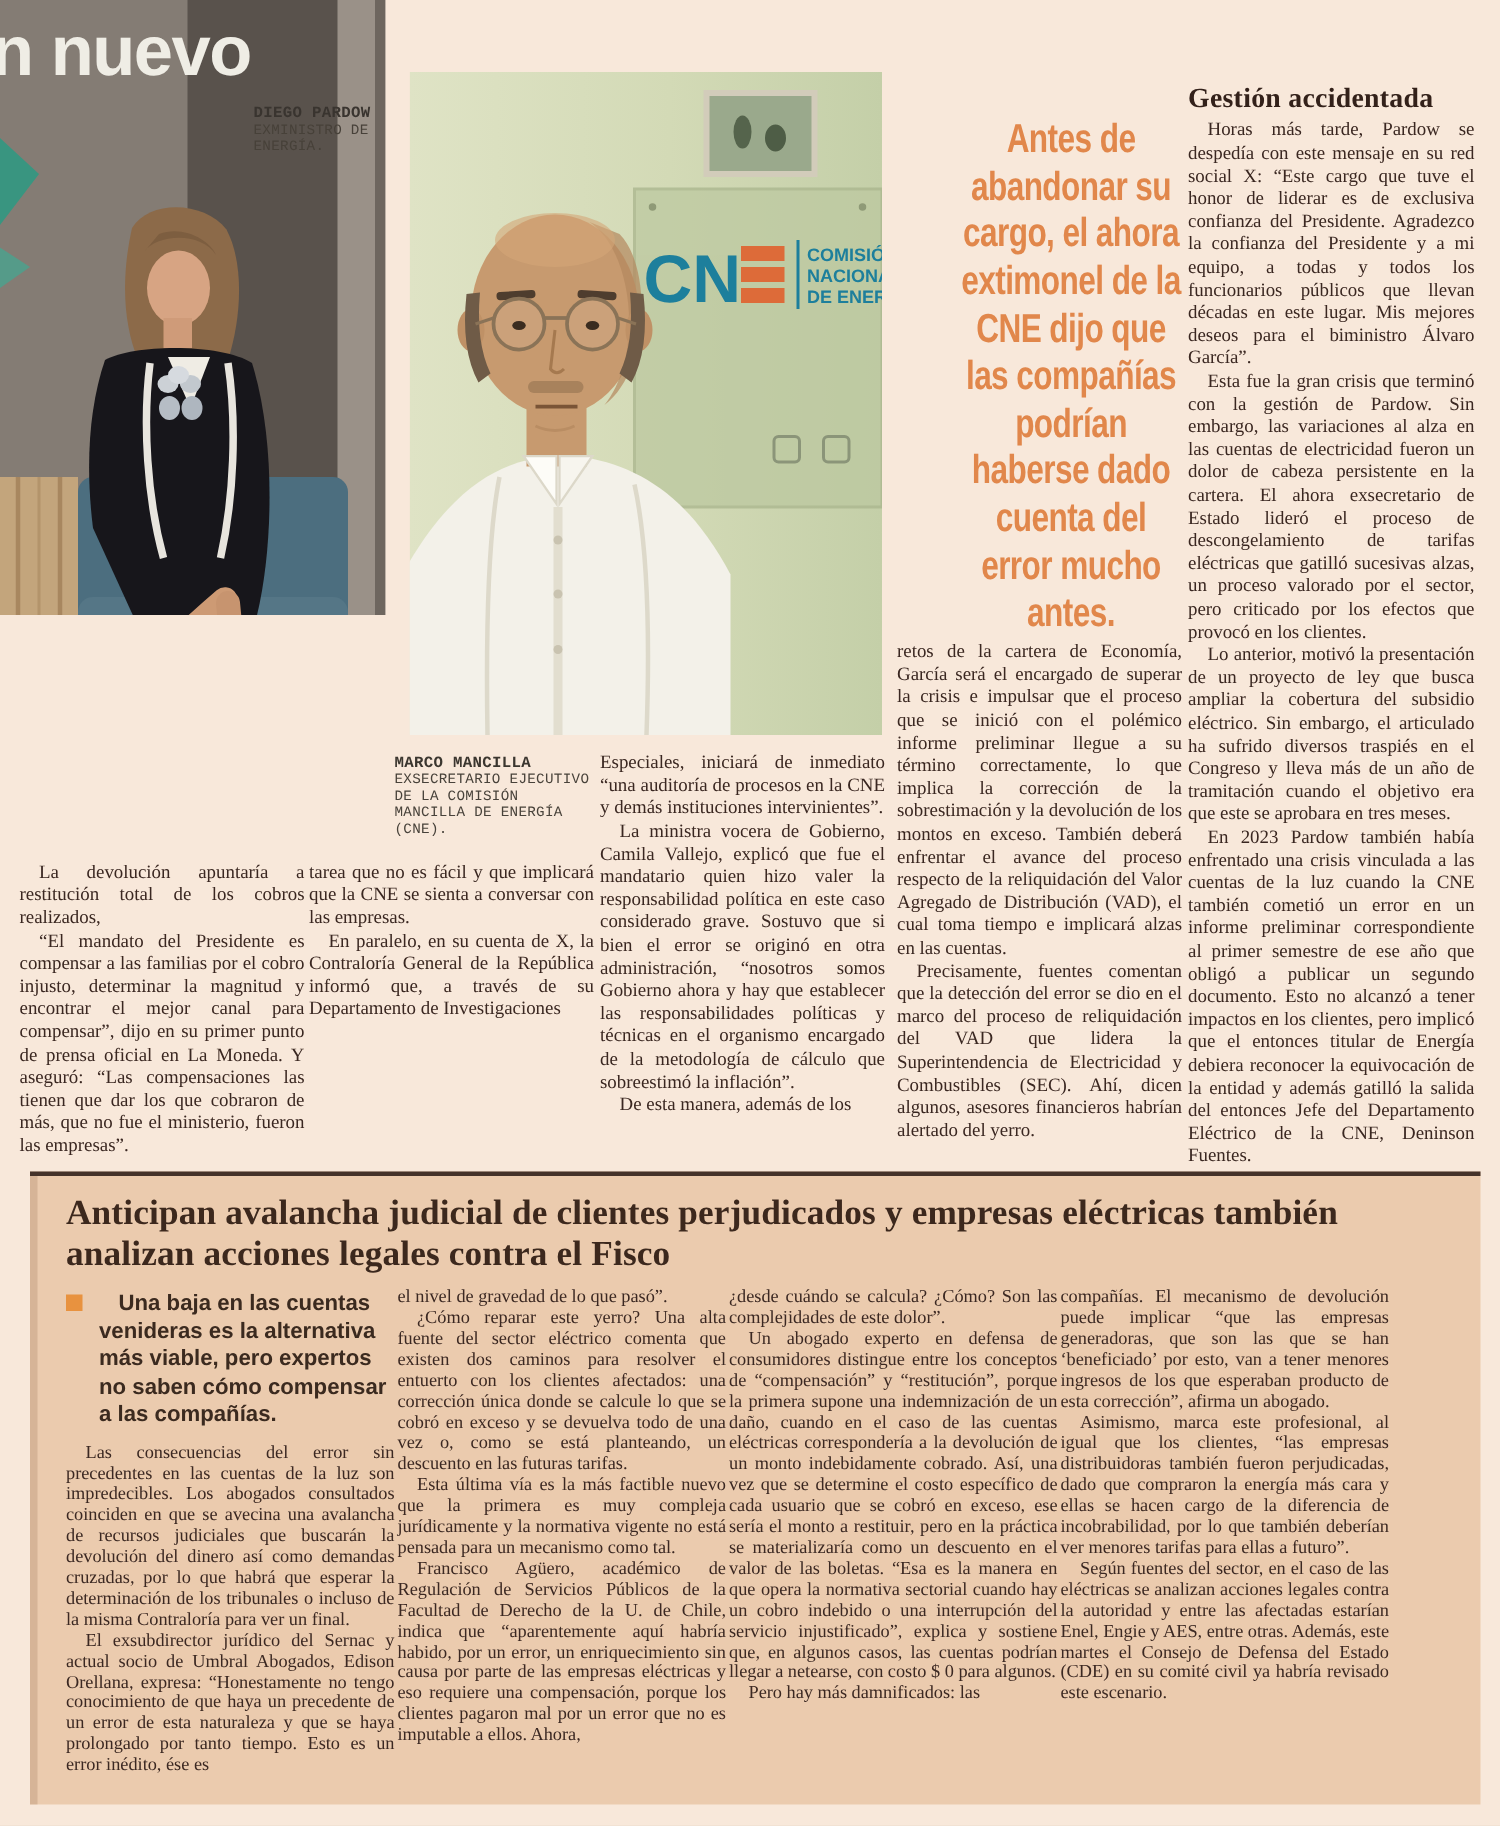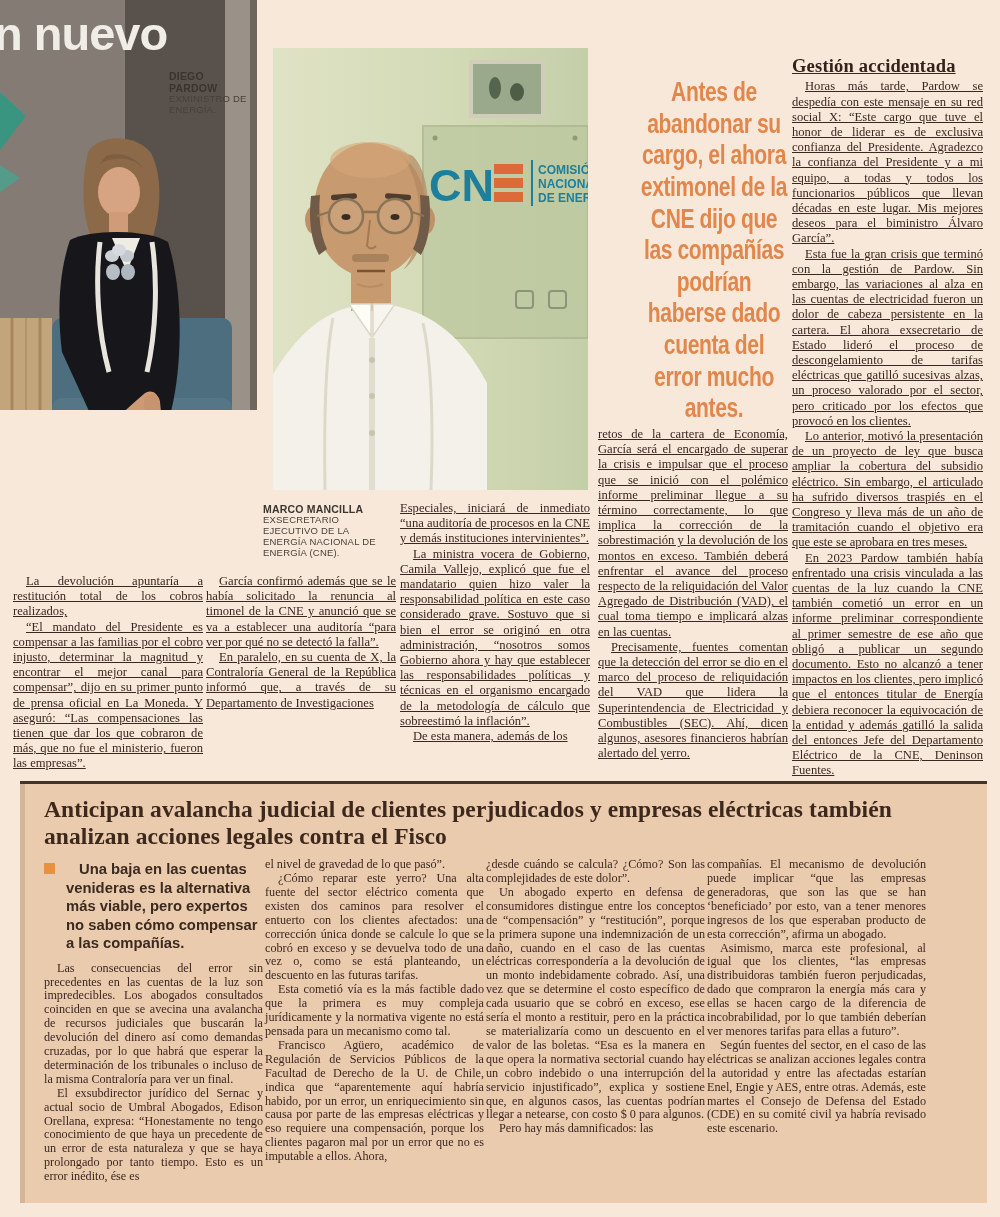--- a/index.html
+++ b/index.html
@@ -11,21 +11,21 @@
   }
   
   figure{margin:0;}
   .photo-left{position:absolute; left:0; top:0; width:257px; height:410px; overflow:hidden;}
   .photo-left svg{display:block;}
   .headline-overlay{
     position:absolute; left:-6px; top:6px; width:260px;
     font-family:"Liberation Sans", sans-serif; font-weight:bold;
     font-size:47px; letter-spacing:-1px; color:#efede5; white-space:nowrap;
   }
-  .cap{position:absolute; font-family:Liberation Sans, sans-serif; line-height:1.15;}
+  .cap{position:absolute; font-family:Liberation Mono, monospace; line-height:1.15;}
   .cap .cap-name{display:block; font-weight:bold; font-size:10.5px; letter-spacing:.2px;}
   .cap .cap-title{display:block; font-size:9.5px; letter-spacing:.2px;}
   .cap-left{left:169px; top:70px; width:86px; color:#39342f;}
   .cap-left .cap-title{color:#474139;}
   .cap-center{left:263px; top:503px; width:132px; color:#3b362f;}
   .cap-center .cap-title{color:#48423a;}
   .photo-center{position:absolute; left:273px; top:48px; width:315px; height:442px; overflow:hidden;}
   .photo-center svg{display:block;}
   
   .pullquote{
@@ -35,21 +35,21 @@
   .pq-inner{
     width:250px; transform:scaleX(0.78); transform-origin:50% 50%;
     font-family:"Liberation Sans", sans-serif; font-weight:bold;
     font-size:27px; line-height:1.17; letter-spacing:-0.5px;
     color:#e1874b; text-align:center;
   }
   
   .col{
     position:absolute; width:190px; text-align:justify;
     font-size:12.6px; line-height:15.2px; color:#3a2721;
-    hyphens:auto;text-decoration:underline; -webkit-hyphens:auto;
+    hyphens:auto; -webkit-hyphens:auto;
   }
   .col p{margin:0; text-indent:13px;}
   .col p.noindent{text-indent:0;}
   .col h3{
     margin:0 0 3px 0; font-size:18.5px; line-height:1.1;
     font-weight:bold; color:#33211a; text-align:left; letter-spacing:.2px;
   }
   .c1{left:13px;  top:574px;}
   .c2{left:206px; top:574px;}
   .c3{left:400px; top:501px;}
@@ -214,33 +214,33 @@
         <ellipse cx="122" cy="169" rx="4.5" ry="3" fill="#3a2c20"></ellipse>
         <path d="M97,172 L94,198 Q98,203 103,198" stroke="#a5794f" stroke-width="2" fill="none"></path>
         <rect x="79" y="206" width="37" height="8" rx="4" fill="#8a6a4a" opacity="0.5"></rect>
         <line x1="84" y1="223" x2="112" y2="223" stroke="#7a5436" stroke-width="2.5"></line>
         <path d="M84,236 Q97,242 110,236" stroke="#b3875e" stroke-width="2" fill="none" opacity="0.7"></path>
       </g>
     </svg>
   </figure>
   <figcaption class="cap cap-center">
     <span class="cap-name">MARCO MANCILLA</span>
-    <span class="cap-title">EXSECRETARIO EJECUTIVO DE LA ENERGÍA NACIONAL DE ENERGÍA (CNE).</span>
+    <span class="cap-title">EXSECRETARIO EJECUTIVO DE LA COMISIÓN MANCILLA DE ENERGÍA (CNE).</span>
   </figcaption>
 
   <div class="pullquote">
     <div class="pq-inner">Antes de abandonar su cargo, el ahora extimonel de la CNE dijo que las compañías podrían haberse dado cuenta del error mucho antes.</div>
   </div>
 
   <div class="col c1">
     <p>La devolución apuntaría a restitución total de los cobros realizados,</p>
     <p>“El mandato del Presidente es compensar a las familias por el cobro injusto, determinar la magnitud y encontrar el mejor canal para compensar”, dijo en su primer punto de prensa oficial en La Moneda. Y aseguró: “Las compensaciones las tienen que dar los que cobraron de más, que no fue el ministerio, fueron las empresas”.</p>
   </div>
   <div class="col c2">
-    <p>García confirmó además que se le había solicitado la renuncia al timonel de la CNE y anunció que se va a establecer una auditoría “para ver por qué no se detectó la falla”.</p>
+    <p class="noindent">tarea que no es fácil y que implicará que la CNE se sienta a conversar con las empresas.</p>
     <p>En paralelo, en su cuenta de X, la Contraloría General de la República informó que, a través de su Departamento de Investigaciones</p>
   </div>
   <div class="col c3">
     <p class="noindent">Especiales, iniciará de inmediato “una auditoría de procesos en la CNE y demás instituciones intervinientes”.</p>
     <p>La ministra vocera de Gobierno, Camila Vallejo, explicó que fue el mandatario quien hizo valer la responsabilidad política en este caso considerado grave. Sostuvo que si bien el error se originó en otra administración, “nosotros somos Gobierno ahora y hay que establecer las responsabilidades políticas y técnicas en el organismo encargado de la metodología de cálculo que sobreestimó la inflación”.</p>
     <p>De esta manera, además de los</p>
   </div>
   <div class="col c4">
     <p class="noindent">retos de la cartera de Economía, García será el encargado de superar la crisis e impulsar que el proceso que se inició con el polémico informe preliminar llegue a su término correctamente, lo que implica la corrección de la sobrestimación y la devolución de los montos en exceso. También deberá enfrentar el avance del proceso respecto de la reliquidación del Valor Agregado de Distribución (VAD), el cual toma tiempo e implicará alzas en las cuentas.</p>
     <p>Precisamente, fuentes comentan que la detección del error se dio en el marco del proceso de reliquidación del VAD que lidera la Superintendencia de Electricidad y Combustibles (SEC). Ahí, dicen algunos, asesores financieros habrían alertado del yerro.</p>
@@ -260,21 +260,21 @@
         <div class="lead">
           <span class="bullet"></span>
           <p class="lead-text">Una baja en las cuentas venideras es la alternativa más viable, pero expertos no saben cómo compensar a las compañías.</p>
         </div>
         <p>Las consecuencias del error sin precedentes en las cuentas de la luz son impredecibles. Los abogados consultados coinciden en que se avecina una avalancha de recursos judiciales que buscarán la devolución del dinero así como demandas cruzadas, por lo que habrá que esperar la determinación de los tribunales o incluso de la misma Contraloría para ver un final.</p>
         <p>El exsubdirector jurídico del Sernac y actual socio de Umbral Abogados, Edison Orellana, expresa: “Honestamente no tengo conocimiento de que haya un precedente de un error de esta naturaleza y que se haya prolongado por tanto tiempo. Esto es un error inédito, ése es</p>
       </div>
       <div class="box-col">
         <p class="noindent">el nivel de gravedad de lo que pasó”.</p>
         <p>¿Cómo reparar este yerro? Una alta fuente del sector eléctrico comenta que existen dos caminos para resolver el entuerto con los clientes afectados: una corrección única donde se calcule lo que se cobró en exceso y se devuelva todo de una vez o, como se está planteando, un descuento en las futuras tarifas.</p>
-        <p>Esta cometió vía es la más factible dado que la primera es muy compleja jurídicamente y la normativa vigente no está pensada para un mecanismo como tal.</p>
+        <p>Esta última vía es la más factible nuevo que la primera es muy compleja jurídicamente y la normativa vigente no está pensada para un mecanismo como tal.</p>
         <p>Francisco Agüero, académico de Regulación de Servicios Públicos de la Facultad de Derecho de la U. de Chile, indica que “aparentemente aquí habría habido, por un error, un enriquecimiento sin causa por parte de las empresas eléctricas y eso requiere una compensación, porque los clientes pagaron mal por un error que no es imputable a ellos. Ahora,</p>
       </div>
       <div class="box-col">
         <p class="noindent">¿desde cuándo se calcula? ¿Cómo? Son las complejidades de este dolor”.</p>
         <p>Un abogado experto en defensa de consumidores distingue entre los conceptos de “compensación” y “restitución”, porque la primera supone una indemnización de un daño, cuando en el caso de las cuentas eléctricas correspondería a la devolución de un monto indebidamente cobrado. Así, una vez que se determine el costo específico de cada usuario que se cobró en exceso, ese sería el monto a restituir, pero en la práctica se materializaría como un descuento en el valor de las boletas. “Esa es la manera en que opera la normativa sectorial cuando hay un cobro indebido o una interrupción del servicio injustificado”, explica y sostiene que, en algunos casos, las cuentas podrían llegar a netearse, con costo $ 0 para algunos.</p>
         <p>Pero hay más damnificados: las</p>
       </div>
       <div class="box-col">
         <p class="noindent">compañías. El mecanismo de devolución puede implicar “que las empresas generadoras, que son las que se han ‘beneficiado’ por esto, van a tener menores ingresos de los que esperaban producto de esta corrección”, afirma un abogado.</p>
         <p>Asimismo, marca este profesional, al igual que los clientes, “las empresas distribuidoras también fueron perjudicadas, dado que compraron la energía más cara y ellas se hacen cargo de la diferencia de incobrabilidad, por lo que también deberían ver menores tarifas para ellas a futuro”.</p>

